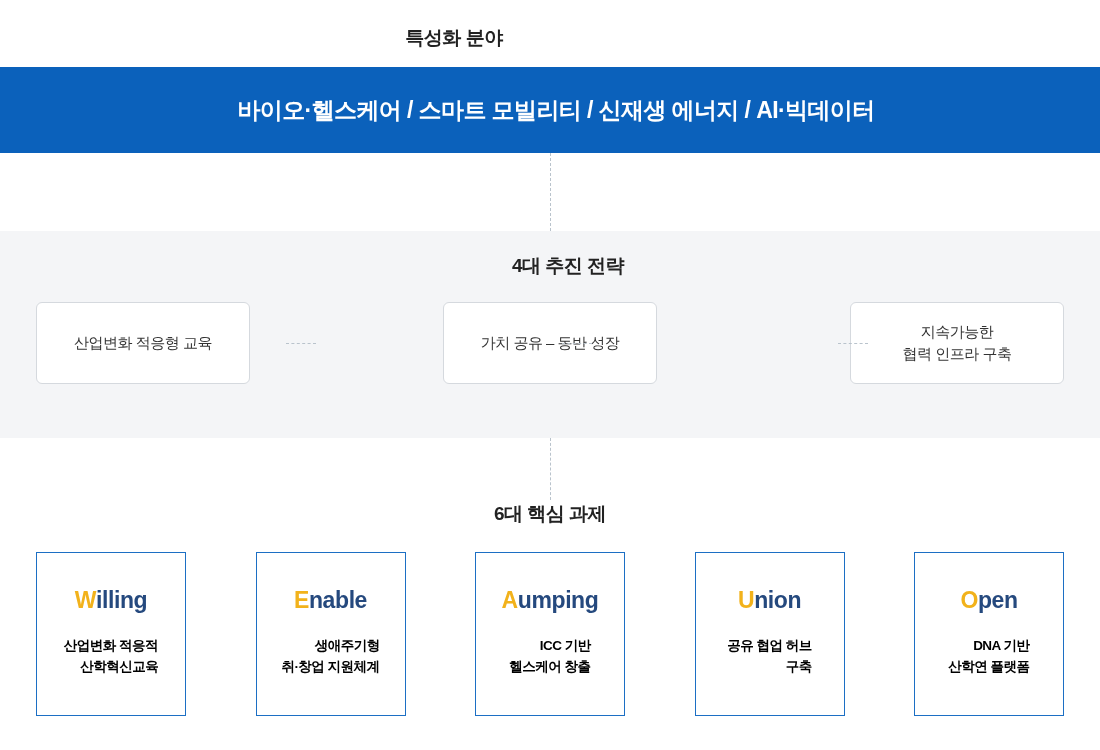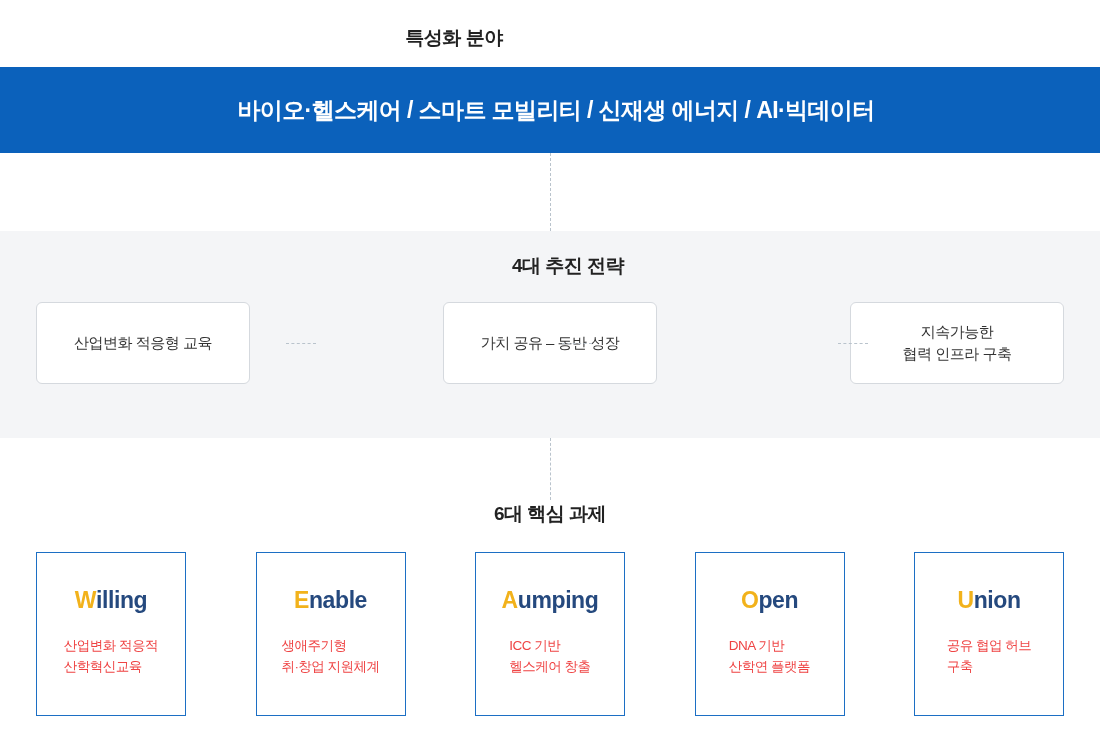--- a/index.html
+++ b/index.html
@@ -149,24 +149,25 @@
     letter-spacing: -0.4px;
     margin-bottom: 22px;
     white-space: nowrap;
   }
   .task-word .initial {
     color: #f2b21b;
   }
   .task-desc {
     font-size: 13.5px;
     line-height: 1.55;
-    text-align: left;
-    color: #ef4444;
+    text-align: right;
+    color: #000000;
     letter-spacing: -0.5px;
     white-space: pre-line;
+    font-weight: bold;
   }
 </style>
 </head>
 <body>
 
 <div class="page">
 
   <div class="section-title" id="title-specialization">특성화 분야</div>
 
   <div id="banner-specialization">
@@ -215,29 +216,29 @@
       <div class="task-word">
         <span class="initial">A</span><span>umping</span>
       </div>
       <div class="task-desc">ICC 기반
 헬스케어 창출</div>
     </div>
 
 
     <div class="task-card">
       <div class="task-word">
+        <span class="initial">U</span><span>nion</span>
+      </div>
+      <div class="task-desc">공유 협업 허브
+구축</div>
+    </div>
+
+    <div class="task-card">
+      <div class="task-word">
         <span class="initial">O</span><span>pen</span>
       </div>
       <div class="task-desc">DNA 기반
 산학연 플랫폼</div>
     </div>
 
-    <div class="task-card">
-      <div class="task-word">
-        <span class="initial">U</span><span>nion</span>
-      </div>
-      <div class="task-desc">공유 협업 허브
-구축</div>
-    </div>
-
   </div>
 
 </div>
 
 </body></html>

